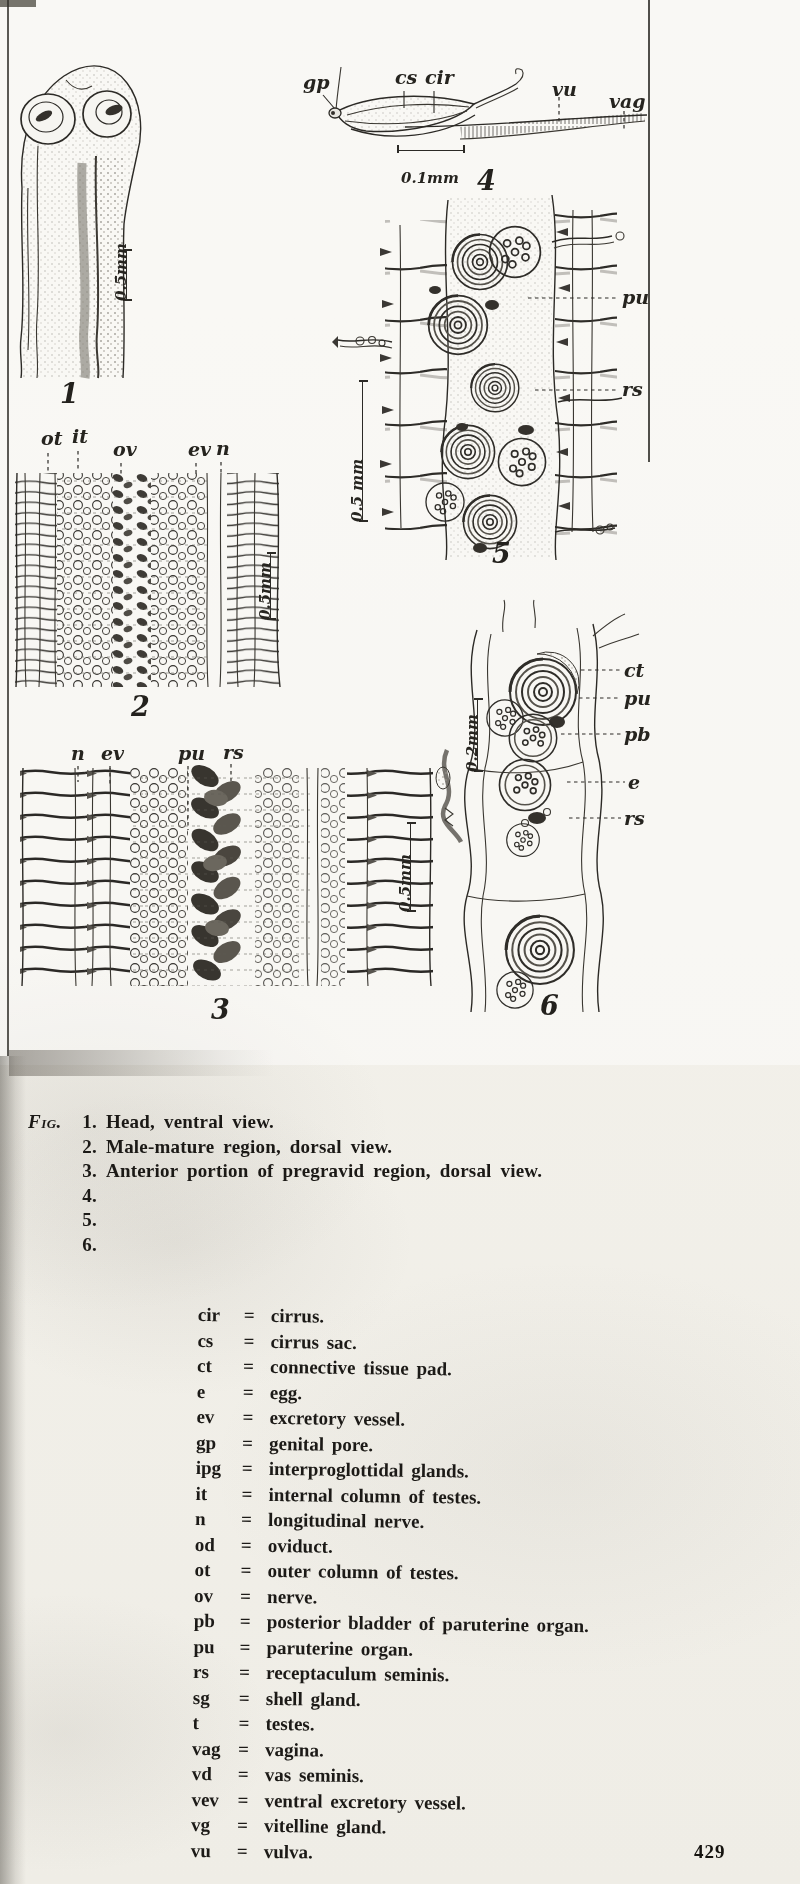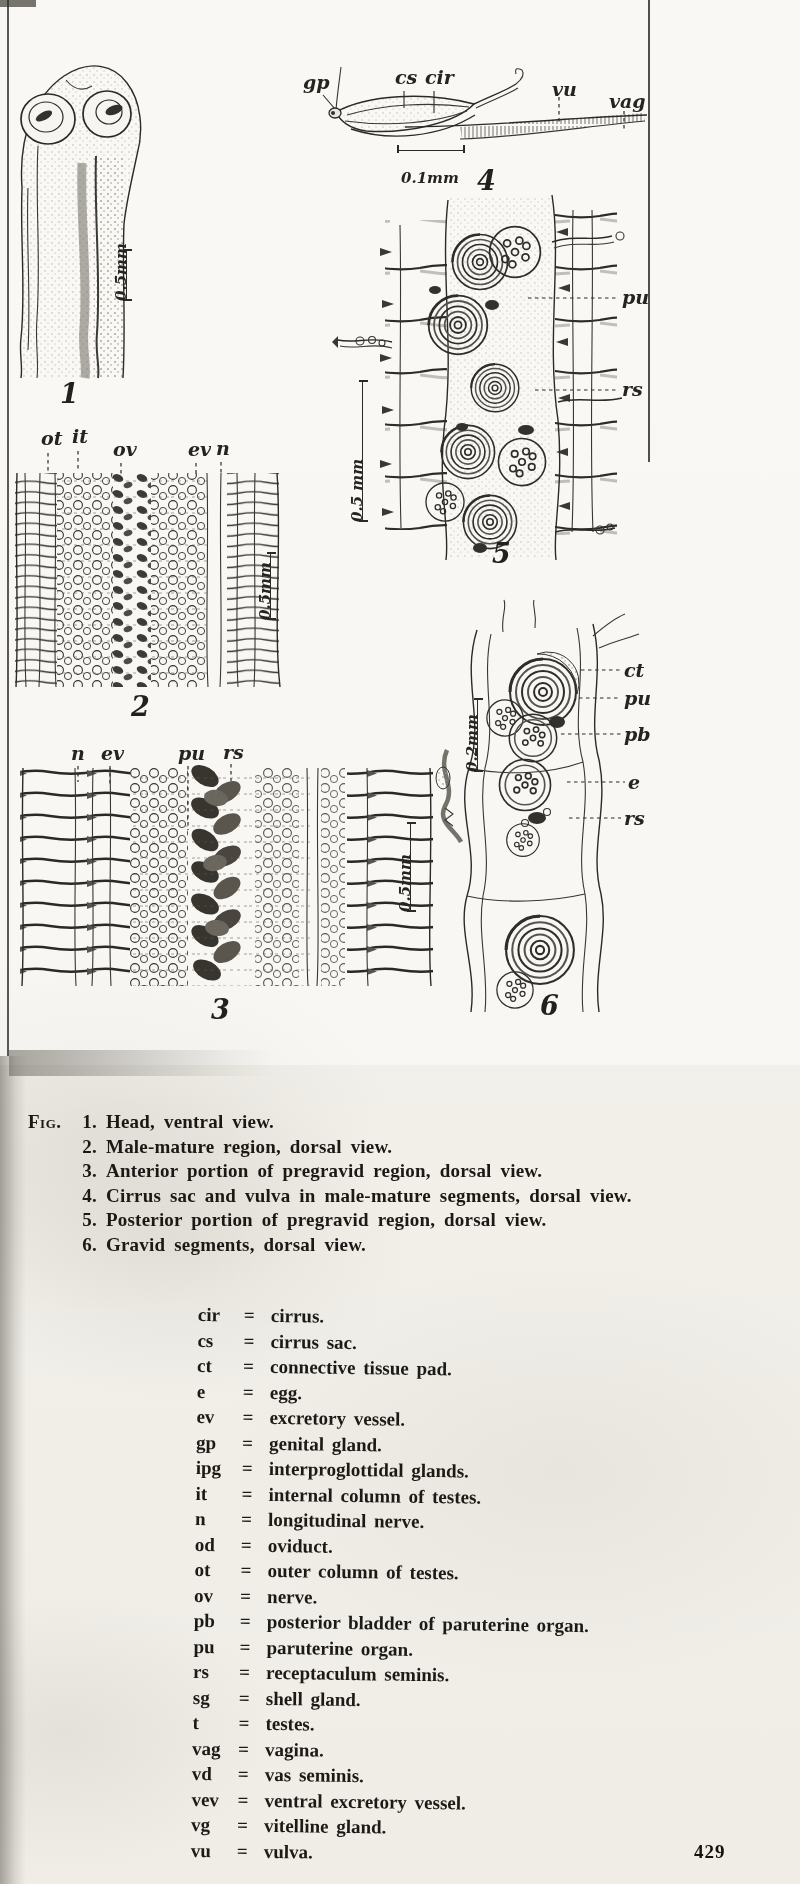--- a/index.html
+++ b/index.html
@@ -24,21 +24,21 @@
   .hbar::before,.hbar::after{content:"";position:absolute;top:-6px;width:1.7px;height:8px;background:#2c2a26;}
   .hbar::before{left:0;} .hbar::after{right:0;}
   .vlabel{position:absolute;font:italic 700 15px "DejaVu Serif",serif;color:#26241f;
     transform-origin:left bottom;transform:rotate(-90deg);white-space:nowrap;line-height:18px;}
   .hlabel{position:absolute;font:italic 700 15px "DejaVu Serif",serif;color:#26241f;white-space:nowrap;line-height:18px;}
   .cap-title{position:absolute;top:1072px;left:0;width:800px;text-align:center;
     font:700 16.5px "Liberation Serif",serif;letter-spacing:1.6px;color:#181613;word-spacing:6px;}
   .cap-list{position:absolute;top:1110px;left:28px;font:700 19px "Liberation Serif",serif;
     color:#1b1916;word-spacing:4px;letter-spacing:.2px;}
   .cap-row{display:flex;height:24.5px;line-height:24.5px;white-space:nowrap;}
-  .cap-prefix{width:47px;font-variant:small-caps;letter-spacing:.5px;}
+  .cap-prefix{width:47px;font-variant:small-caps;letter-spacing:.5px;font-style:italic;}
   .cap-num{width:22px;text-align:right;margin-right:9px;}
   .abbr-title{position:absolute;top:1275px;left:130px;width:600px;text-align:center;
     font:700 15px "Liberation Serif",serif;letter-spacing:2.4px;color:#1a1815;word-spacing:8px;}
   .abbr-list{position:absolute;top:1302px;left:198px;font:700 19px "Liberation Serif",serif;
     color:#1c1a17;word-spacing:3px;transform:rotate(.75deg);transform-origin:0 0;}
   .abbr-row{display:flex;height:25.5px;line-height:25.5px;white-space:nowrap;}
   .abbr-key{width:46px;}
   .abbr-eq{width:27px;}
   .pagenum{position:absolute;left:694px;top:1841px;font:700 19px "Liberation Serif",serif;color:#15130f;letter-spacing:1px;}
   .smudge{position:absolute;left:0;top:0;width:36px;height:7px;background:#55524a;opacity:.8;}
@@ -378,31 +378,28 @@
       <span class="cap-text">Male-mature region, dorsal view.</span>
     </div>
     <div class="cap-row">
       <span class="cap-prefix"></span>
       <span class="cap-num">3.</span>
       <span class="cap-text">Anterior portion of pregravid region, dorsal view.</span>
     </div>
     <div class="cap-row">
       <span class="cap-prefix"></span>
       <span class="cap-num">4.</span>
-      <span class="cap-text">Cirrus sac and vulva in male-mature segments, dorsal view.</span>
     </div>
     <div class="cap-row">
       <span class="cap-prefix"></span>
       <span class="cap-num">5.</span>
-      <span class="cap-text">Posterior portion of pregravid region, dorsal view.</span>
     </div>
     <div class="cap-row">
       <span class="cap-prefix"></span>
       <span class="cap-num">6.</span>
-      <span class="cap-text">Gravid segments, dorsal view.</span>
     </div>
   </div>
 
 
   <div class="abbr-list">
     <div class="abbr-row">
         <span class="abbr-key">cir</span>
         <span class="abbr-eq">=</span>
         <span class="abbr-def">cirrus.</span>
       </div>
@@ -422,21 +419,21 @@
         <span class="abbr-def">egg.</span>
       </div>
     <div class="abbr-row">
         <span class="abbr-key">ev</span>
         <span class="abbr-eq">=</span>
         <span class="abbr-def">excretory vessel.</span>
       </div>
     <div class="abbr-row">
         <span class="abbr-key">gp</span>
         <span class="abbr-eq">=</span>
-        <span class="abbr-def">genital gland.</span>
+        <span class="abbr-def">genital pore.</span>
       </div>
     <div class="abbr-row">
         <span class="abbr-key">ipg</span>
         <span class="abbr-eq">=</span>
         <span class="abbr-def">interproglottidal glands.</span>
       </div>
     <div class="abbr-row">
         <span class="abbr-key">it</span>
         <span class="abbr-eq">=</span>
         <span class="abbr-def">internal column of testes.</span>

